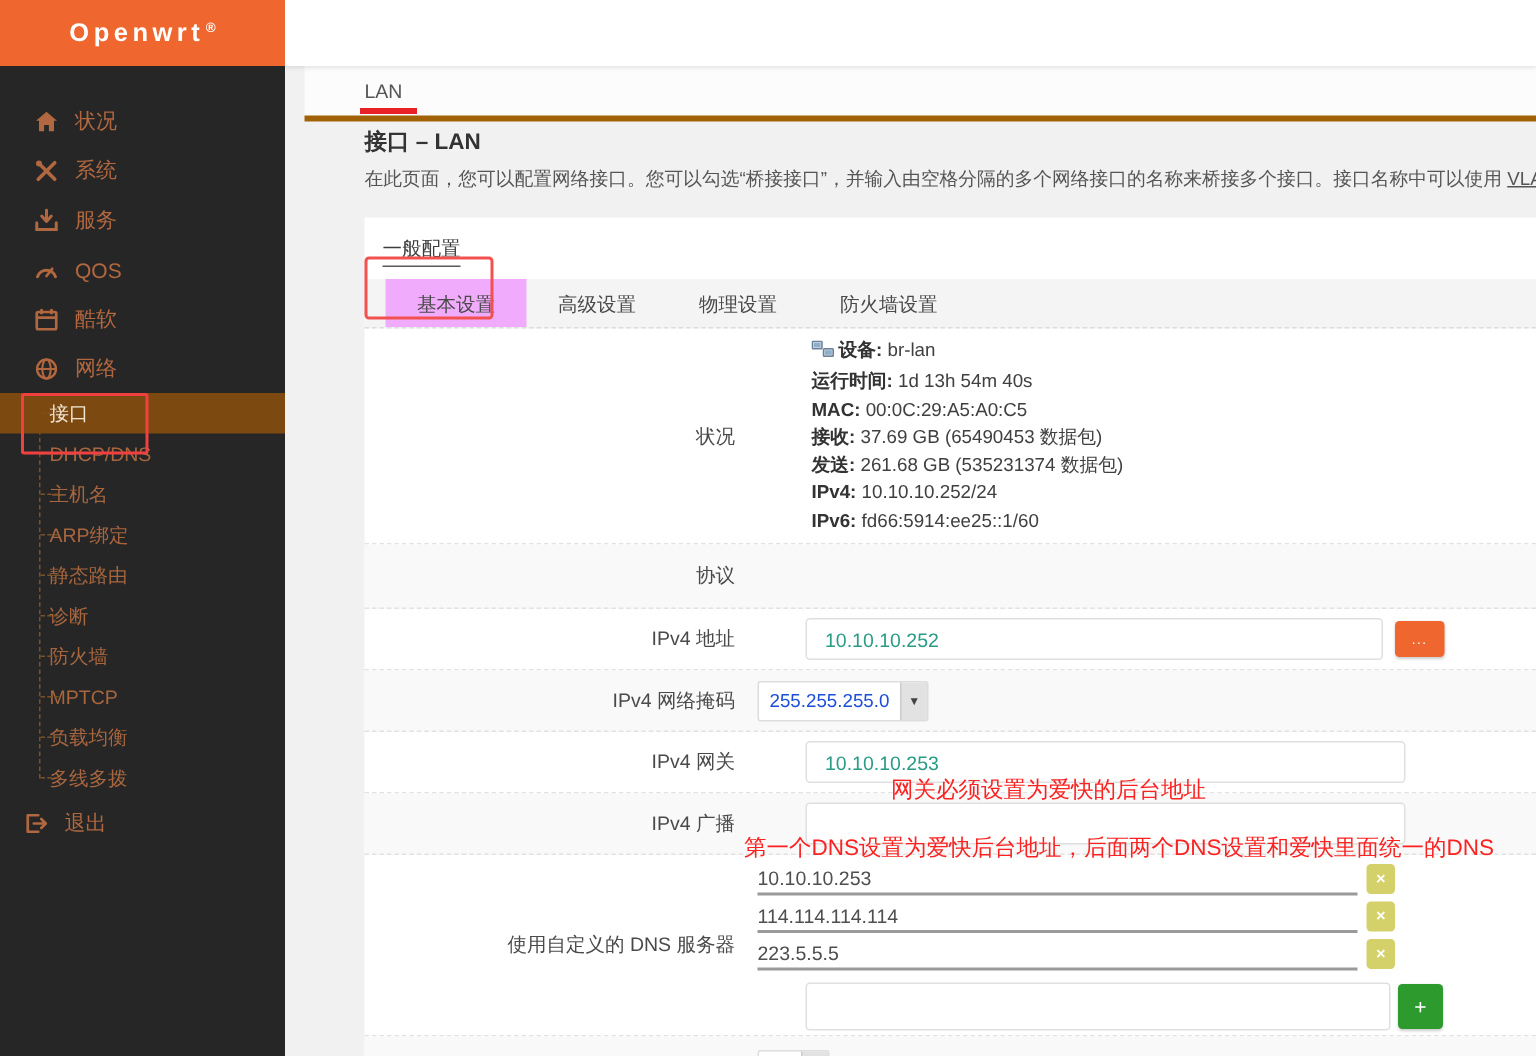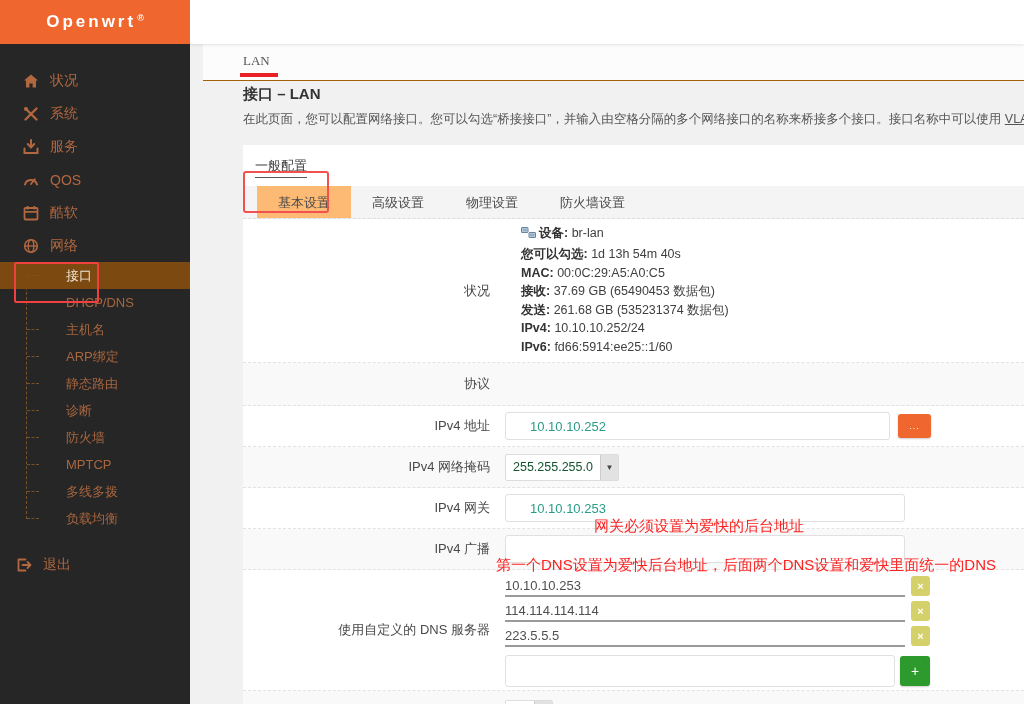--- a/index.html
+++ b/index.html
@@ -10,67 +10,67 @@
   
   #sidebar { position:absolute; left:0; top:0; width:190px; height:704px; background:#262626; z-index:5; }
   #logo-bar { height:44px; background:#f0662f; color:#fff; display:flex; align-items:center; justify-content:center; font-weight:bold; font-size:17px; letter-spacing:3px; }
   #logo-bar sup { font-size:9px; margin-left:1px; letter-spacing:0; transform:translateY(-4px); }
   #nav { padding-top:20px; }
   .nav-item { height:33px; display:flex; align-items:center; padding-left:23px; color:#b1673f; font-size:14px; cursor:pointer; }
   .nav-item .ico { width:16px; height:16px; margin-right:11px; flex-shrink:0; display:inline-flex; }
   .nav-item .ico svg { width:16px; height:16px; }
   #subnav { position:relative; }
   #subnav .treeline { position:absolute; left:26px; top:0; bottom:13px; width:0; border-left:1px dashed #7a5227; }
-  .sub-item { position:relative; height:27px; display:flex; align-items:center; padding-left:66px; color:#a8663f; font-size:13px; cursor:pointer; }
+  .sub-item { position:relative; height:27px; display:flex; align-items:center; padding-left:33px; color:#a8663f; font-size:13px; cursor:pointer; }
   .sub-item::before { content:""; position:absolute; left:27px; top:13px; width:12px; border-top:1px dashed #7a5227; }
   .sub-item.active { background:#7c4a10; color:#efe3d2; }
-  #logout-item { margin-top:16px;padding-left:16px; }
+  #logout-item { margin-top:0;padding-left:16px; }
 
   
   #topbar { position:absolute; left:190px; top:0; right:0; height:44px; background:#ffffff; box-shadow:0 1px 3px rgba(0,0,0,.10); z-index:3; }
-  #lanbar { position:absolute; left:203px; top:44px; right:0; height:37px; background:#fcfcfc; border-bottom:1px solid #a16207; z-index:2;font-family:Liberation Serif, serif; }
+  #lanbar { position:absolute; left:203px; top:44px; right:0; height:37px; background:#fcfcfc; border-bottom:4px solid #a16207; z-index:2; }
   .lan-tab { position:relative; display:inline-block; margin-left:40px; padding-top:9px; font-size:13px; color:#555; cursor:pointer; }
   .lan-tab .red-underline { position:absolute; left:-3px; bottom:-8px; width:38px; height:4px; background:#e82127; }
 
   
   #title-block { position:absolute; left:243px; top:85px; right:0; z-index:2; }
   #page-title { font-size:15px; font-weight:bold; color:#333; }
   #page-desc { margin-top:7px; font-size:12.5px; color:#555; white-space:nowrap; overflow:hidden; }
   #page-desc .vlan { text-decoration:underline; }
 
   
   #card { position:absolute; left:243px; top:145px; right:0; bottom:0; background:#fff; z-index:2; }
   #legend { display:inline-block; margin:12px 0 0 12px; padding-bottom:2px; font-size:13px; color:#3c3c3c; border-bottom:1px solid #595959; }
   #tabs { margin-top:8px; height:33px; background:#f4f4f4; border-bottom:1px dashed #dcdcdc; display:flex; padding-left:14px; }
   .tab { line-height:33px; padding:0 21px; font-size:13px; color:#4a4a4a; cursor:pointer; }
-  .tab.active { background:#fdba74; }
+  .tab.active { background:#f0abfc; }
 
   
   .row { display:flex; align-items:center; border-bottom:1px dashed #e2e2e2; }
   .row.alt { background:#f9f9f9; }
   .row-label { width:262px; flex-shrink:0; text-align:right; padding-right:15px; font-size:13px; color:#4a4a4a; }
   .row-content { flex:1; display:flex; align-items:center; position:relative; }
 
   #row-status { height:144px; }
-  #status-info { margin-left:16px; font-size:12.5px; color:#404040; line-height:18.6px; }
+  #status-info { margin-left:36px; font-size:12.5px; color:#404040; line-height:18.6px; }
   #status-info b { color:#333; }
   .dev-ico { display:inline-block; vertical-align:-2px; margin-right:3px; }
 
   #row-protocol { height:43px; }
   .sel-protocol { position:relative; width:415px; height:30px; background:#fff; border:1px solid #e3e3e3; border-radius:3px; display:flex; align-items:center; padding:0 12px; font-size:13px; color:#2a9c86; cursor:pointer; }
   .updown { position:absolute; right:9px; top:3px; display:flex; flex-direction:column; line-height:11px; font-size:7px; color:#2a9c86; }
 
-  .txt-input { height:28px; border:1px solid #e0e0e0; border-radius:3px; padding:0 24px; font-size:13px; color:#2a9c86; background:#fff; outline:none; font-family:inherit; }
+  .txt-input { height:28px; border:1px solid #e0e0e0; border-radius:3px; padding:0 12px; font-size:13px; color:#2a9c86; background:#fff; outline:none; font-family:inherit;margin-left:32px; }
   #row-ipv4addr { height:41px; }
   #ipv4addr-input { width:385px; }
   .more-btn { width:33px; height:24px; margin-left:8px; background:#f0662f; border:none; border-radius:3px; color:#fff; font-size:9px; letter-spacing:1px; cursor:pointer; box-shadow:0 1px 2px rgba(0,0,0,.2); }
 
   #row-netmask { height:41px; }
   .combo { display:inline-flex; height:27px; border:1px solid #ddd; border-radius:2px; background:#fff; cursor:pointer; }
-  .combo .val { display:flex; align-items:center; padding:0 7px; font-size:12.5px; color:#14532d; }
+  .combo .val { display:flex; align-items:center; padding:0 7px; font-size:12.5px; color:#1d4ed8; }
   .combo .arrow { width:18px; background:#e2e2e2; border-left:1px solid #ccc; display:flex; align-items:center; justify-content:center; font-size:8px; color:#444; }
 
   #row-gateway { height:41px; }
   #gateway-input { width:400px; }
   #row-broadcast { height:41px; }
   #broadcast-input { width:400px; }
 
   #row-dns { height:121px; }
   #dns-list { display:flex; flex-direction:column; }
   .dns-entry { display:flex; align-items:center; height:25px; }
@@ -178,24 +178,24 @@
         <div class="sub-item">
             <span>诊断</span>
           </div>
         <div class="sub-item">
             <span>防火墙</span>
           </div>
         <div class="sub-item">
             <span>MPTCP</span>
           </div>
         <div class="sub-item">
+            <span>负载均衡</span>
+          </div>
+        <div class="sub-item">
             <span>多线多拨</span>
-          </div>
-        <div class="sub-item">
-            <span>负载均衡</span>
           </div>
       </div>
 
       <div class="nav-item" id="logout-item">
         <span class="ico">
             <svg viewBox="0 0 16 16">
               <path d="M9.5 2.5 H2.5 V13.5 H9.5" stroke="#b1673f" stroke-width="1.8" fill="none" stroke-linecap="round" stroke-linejoin="round"></path>
               <path d="M6.5 8 H14 M11.5 5 L14.5 8 L11.5 11" stroke="#b1673f" stroke-width="1.8" fill="none" stroke-linecap="round" stroke-linejoin="round"></path>
             </svg>
           </span>
@@ -233,21 +233,21 @@
     <div class="row" id="row-status">
       <div class="row-label">状况</div>
       <div class="row-content">
         <div id="status-info">
           <div><span class="dev-ico"><svg width="15" height="12" viewBox="0 0 15 12">
                   <rect x="0.5" y="0.5" width="6.5" height="5" rx="0.5" fill="#cfd8e2" stroke="#6b8199"></rect>
                   <rect x="1.5" y="1.5" width="4.5" height="3" fill="#8fb0c9"></rect>
                   <rect x="8" y="5.5" width="6.5" height="5" rx="0.5" fill="#cfd8e2" stroke="#6b8199"></rect>
                   <rect x="9" y="6.5" width="4.5" height="3" fill="#8fb0c9"></rect>
                 </svg></span><b>设备:</b> <span>br-lan</span></div>
-          <div><b>您可以勾选:</b> <span>1d 13h 54m 40s</span></div>
+          <div><b>运行时间:</b> <span>1d 13h 54m 40s</span></div>
           <div><b>MAC:</b> <span>00:0C:29:A5:A0:C5</span></div>
           <div><b>接收:</b> <span>37.69 GB (65490453 数据包)</span></div>
           <div><b>发送:</b> <span>261.68 GB (535231374 数据包)</span></div>
           <div><b>IPv4:</b> <span>10.10.10.252/24</span></div>
           <div><b>IPv6:</b> <span>fd66:5914:ee25::1/60</span></div>
         </div>
       </div>
     </div>
 
     

